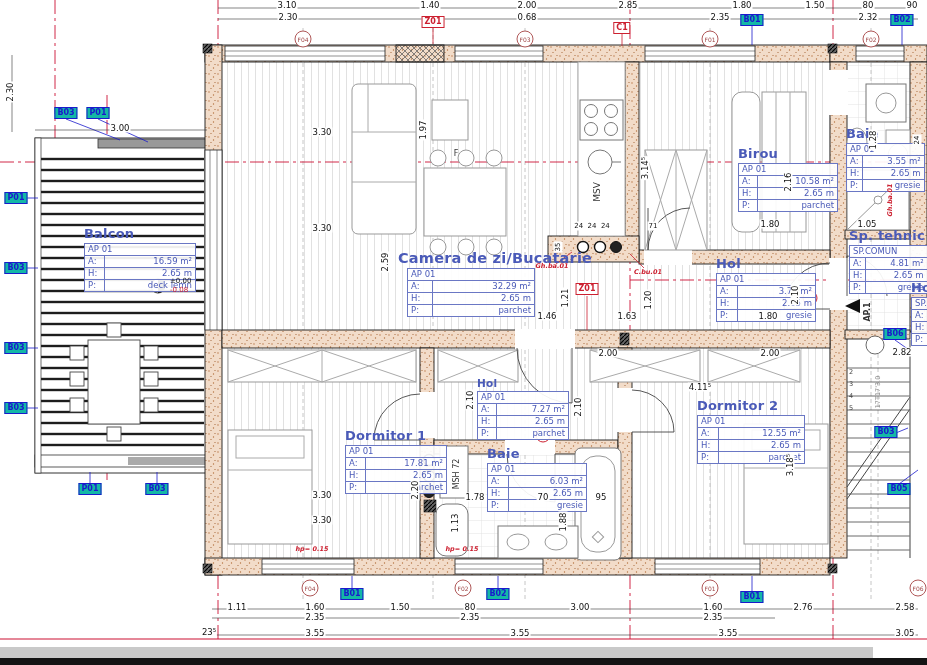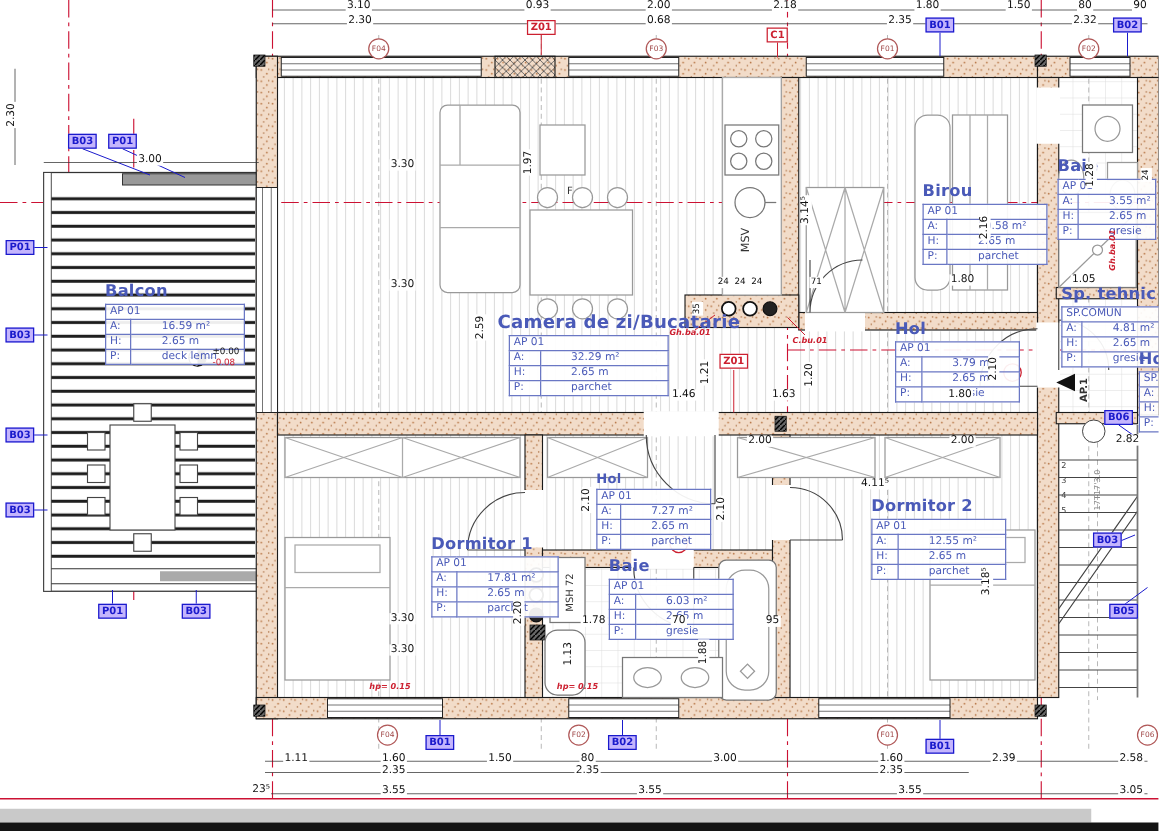--- a/index.html
+++ b/index.html
@@ -4,34 +4,34 @@
 <style>
   html,body{margin:0;padding:0;background:#fff;}
   #stage{position:relative;width:927px;height:665px;background:#fff;overflow:hidden;
          font-family:"DejaVu Sans",sans-serif;}
   #plan-svg{position:absolute;left:0;top:0;}
   .dim{position:absolute;font-size:8.5px;line-height:9px;color:#111;background:#fff;
        padding:0 1px;transform:translate(-50%,-50%);white-space:pre;z-index:6;}
   .dim.v{transform:translate(-50%,-50%) rotate(-90deg);}
   .dim.sm{font-size:7px;}
   .tagb{position:absolute;font-size:8px;font-weight:bold;color:#1a1acc;border:1px solid #1a1acc;
-        background:#c4b5fd;padding:0 2px;line-height:10px;transform:translate(-50%,-50%);z-index:7;}
+        background:#14b8a6;padding:0 2px;line-height:10px;transform:translate(-50%,-50%);z-index:7;}
   .tagr{position:absolute;font-size:8px;font-weight:bold;color:#cc2030;border:1px solid #cc2030;
         background:#fff;padding:0 2px;line-height:10px;transform:translate(-50%,-50%);z-index:7;}
   .ftag{position:absolute;width:15px;height:15px;border:1px solid #b05858;border-radius:50%;
         color:#a04848;font-size:6px;line-height:15px;text-align:center;background:#fff;
         transform:translate(-50%,-50%);z-index:7;}
   .room{position:absolute;z-index:5;}
   .rt1{font-size:13px;font-weight:bold;color:#4a5ab8;white-space:nowrap;letter-spacing:.2px;}
   .rt1.lg{font-size:14.5px;}
   .rt1.sm{font-size:10.5px;}
   .rt{border-collapse:collapse;background:rgba(255,255,255,.92);margin-top:2px;}
   .rt td{border:1px solid #6a77c4;color:#4a5ab8;font-size:8.5px;line-height:11px;
          padding:0 3px;white-space:nowrap;}
-  .rt td.tv{text-align:left;padding-left:24px;}
+  .rt td.tv{text-align:right;padding-left:24px;}
   .note{position:absolute;font-size:9px;color:#333;transform:translate(-50%,-50%);
         white-space:nowrap;z-index:6;}
   .note.v{transform:translate(-50%,-50%) rotate(-90deg);}
   .rnote{position:absolute;font-size:6.5px;font-style:italic;font-weight:bold;color:#cc2030;
          transform:translate(-50%,-50%);white-space:nowrap;z-index:6;}
   .rnote.v{transform:translate(-50%,-50%) rotate(-90deg);}
   .lvl0{position:absolute;font-size:7px;color:#111;z-index:6;}
   .lvlm{position:absolute;font-size:7px;color:#cc2030;z-index:6;}
   .step{position:absolute;font-size:6.5px;color:#444;transform:translate(-50%,-50%);z-index:6;}
   .bar-gray{position:absolute;left:0;top:647px;width:873px;height:11px;background:#c9c9c9;z-index:8;}
@@ -545,39 +545,39 @@
             <td>H:</td>
           </tr>
     <tr>
             <td>P:</td>
           </tr>
   </tbody>
       </table>
 </div>
 
 <span class="dim" style="left:287px;top:5px">3.10</span>
-<span class="dim" style="left:430px;top:5px">0.93</span>
+<span class="dim" style="left:430px;top:5px">1.40</span>
 <span class="dim" style="left:527px;top:5px">2.00</span>
-<span class="dim" style="left:628px;top:5px">2.18</span>
+<span class="dim" style="left:628px;top:5px">2.85</span>
 <span class="dim" style="left:742px;top:5px">1.80</span>
 <span class="dim" style="left:815px;top:5px">1.50</span>
 <span class="dim" style="left:868px;top:5px">80</span>
 <span class="dim" style="left:912px;top:5px">90</span>
 <span class="dim" style="left:288px;top:17px">2.30</span>
 <span class="dim" style="left:527px;top:17px">0.68</span>
 <span class="dim" style="left:720px;top:17px">2.35</span>
 <span class="dim" style="left:868px;top:17px">2.32</span>
 
 <span class="dim" style="left:237px;top:607px">1.11</span>
 <span class="dim" style="left:315px;top:607px">1.60</span>
 <span class="dim" style="left:400px;top:607px">1.50</span>
 <span class="dim" style="left:470px;top:607px">80</span>
 <span class="dim" style="left:580px;top:607px">3.00</span>
 <span class="dim" style="left:713px;top:607px">1.60</span>
-<span class="dim" style="left:803px;top:607px">2.39</span>
+<span class="dim" style="left:803px;top:607px">2.76</span>
 <span class="dim" style="left:905px;top:607px">2.58</span>
 <span class="dim" style="left:315px;top:617px">2.35</span>
 <span class="dim" style="left:470px;top:617px">2.35</span>
 <span class="dim" style="left:713px;top:617px">2.35</span>
 <span class="dim" style="left:209px;top:632px">23⁵</span>
 <span class="dim" style="left:315px;top:633px">3.55</span>
 <span class="dim" style="left:520px;top:633px">3.55</span>
 <span class="dim" style="left:728px;top:633px">3.55</span>
 <span class="dim" style="left:905px;top:633px">3.05</span>
 
@@ -595,21 +595,21 @@
 <span class="dim v" style="left:788px;top:182px">2.16</span>
 <span class="dim" style="left:770px;top:224px">1.80</span>
 <span class="dim" style="left:867px;top:224px">1.05</span>
 <span class="dim" style="left:768px;top:316px">1.80</span>
 <span class="dim v" style="left:795px;top:295px">2.10</span>
 <span class="dim" style="left:608px;top:353px">2.00</span>
 <span class="dim" style="left:770px;top:353px">2.00</span>
 <span class="dim" style="left:700px;top:387px">4.11⁵</span>
 <span class="dim" style="left:475px;top:497px">1.78</span>
 <span class="dim" style="left:543px;top:497px">70</span>
-<span class="dim" style="left:618px;top:497px">95</span>
+<span class="dim" style="left:601px;top:497px">95</span>
 <span class="dim v" style="left:455px;top:523px">1.13</span>
 <span class="dim v" style="left:563px;top:522px">1.88</span>
 <span class="dim v" style="left:415px;top:490px">2.20</span>
 <span class="dim sm" style="left:592px;top:226px">24  24  24</span>
 <span class="dim sm" style="left:653px;top:226px">71</span>
 <span class="dim" style="left:322px;top:495px">3.30</span>
 <span class="dim" style="left:322px;top:520px">3.30</span>
 <span class="dim v" style="left:470px;top:400px">2.10</span>
 <span class="dim v" style="left:578px;top:407px">2.10</span>
 <span class="dim v" style="left:645px;top:168px">3.14⁵</span>

